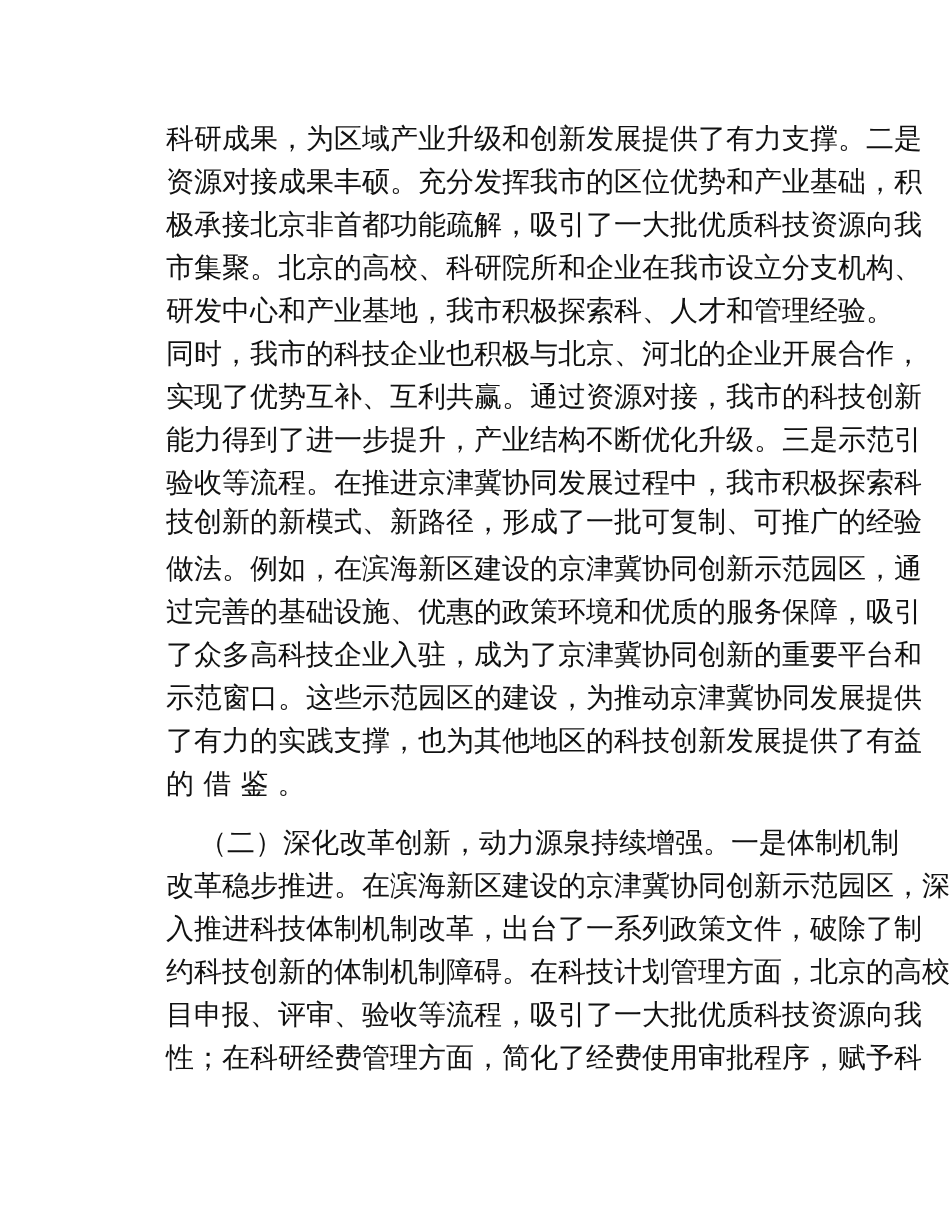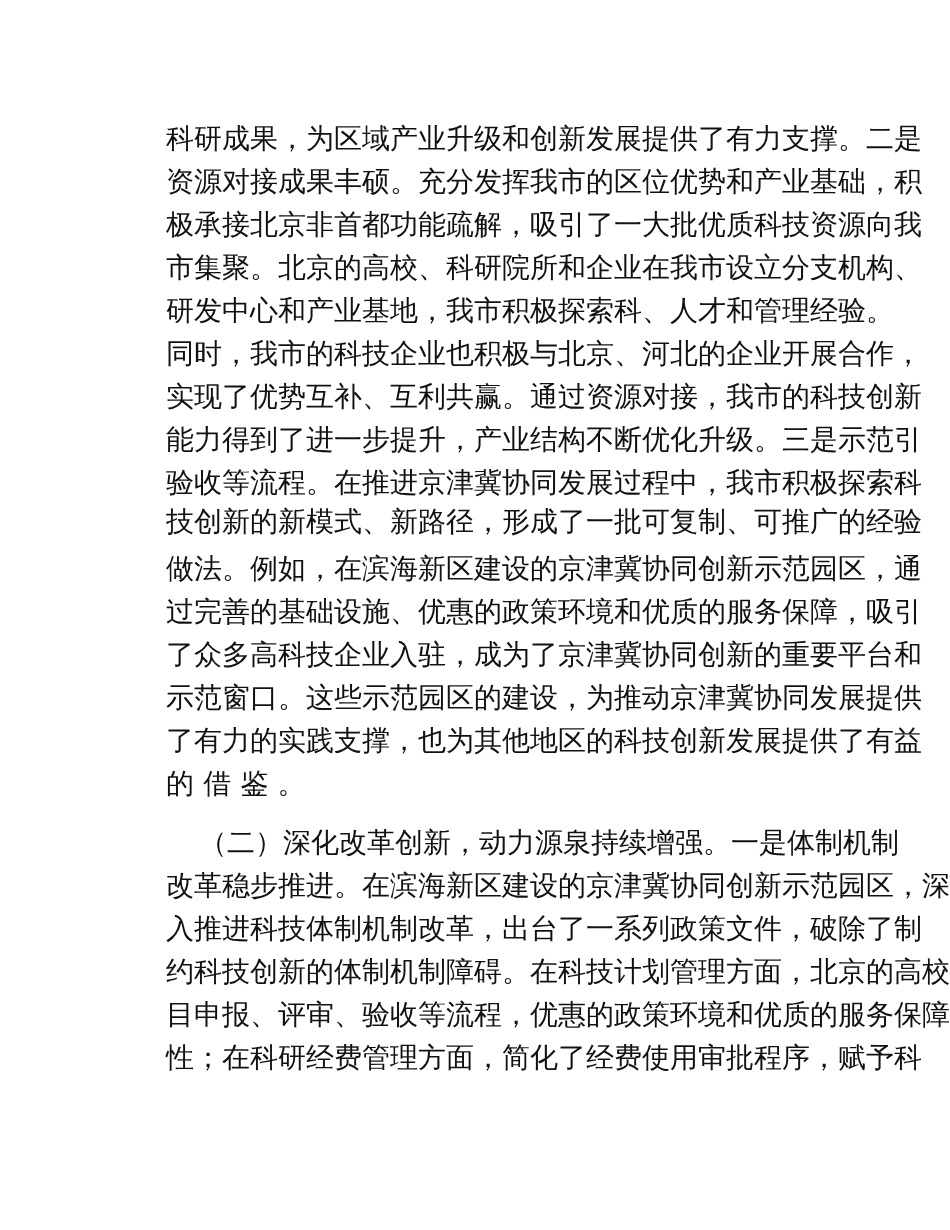--- a/index.html
+++ b/index.html
@@ -66,16 +66,16 @@
     <div class="line" style="top:676px">示范窗口。这些示范园区的建设，为推动京津冀协同发展提供</div>
     <div class="line" style="top:719px">了有力的实践支撑，也为其他地区的科技创新发展提供了有益</div>
     <div class="line last" style="top:762px">的借鉴。</div>
   </div>
 
   <div class="paragraph">
     <div class="line indent" style="top:821px">（二）深化改革创新，动力源泉持续增强。一是体制机制</div>
     <div class="line" style="top:864px">改革稳步推进。在滨海新区建设的京津冀协同创新示范园区，深</div>
     <div class="line" style="top:907px">入推进科技体制机制改革，出台了一系列政策文件，破除了制</div>
     <div class="line" style="top:950px">约科技创新的体制机制障碍。在科技计划管理方面，北京的高校</div>
-    <div class="line" style="top:993px">目申报、评审、验收等流程，优惠的政策环境和优质的服务保障</div>
+    <div class="line" style="top:993px">目申报、评审、验收等流程，吸引了一大批优质科技资源向我</div>
     <div class="line" style="top:1036px">性；在科研经费管理方面，简化了经费使用审批程序，赋予科</div>
   </div>
 </div>
 
 </body></html>

